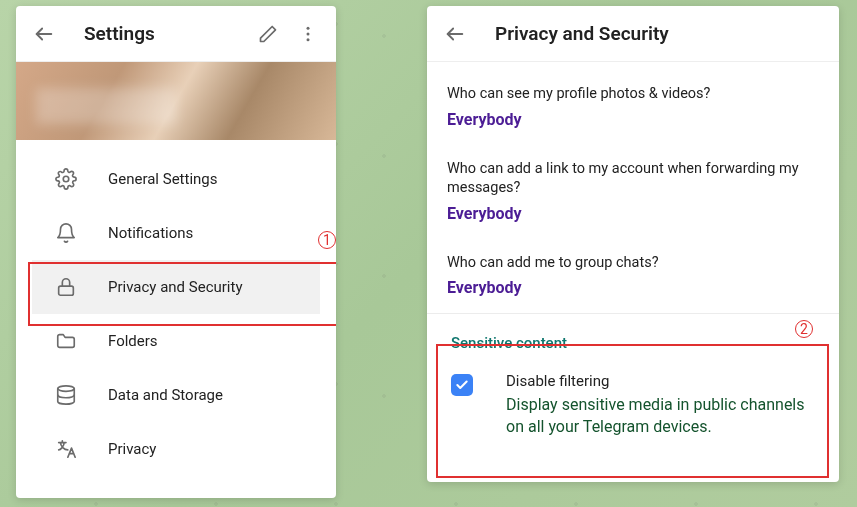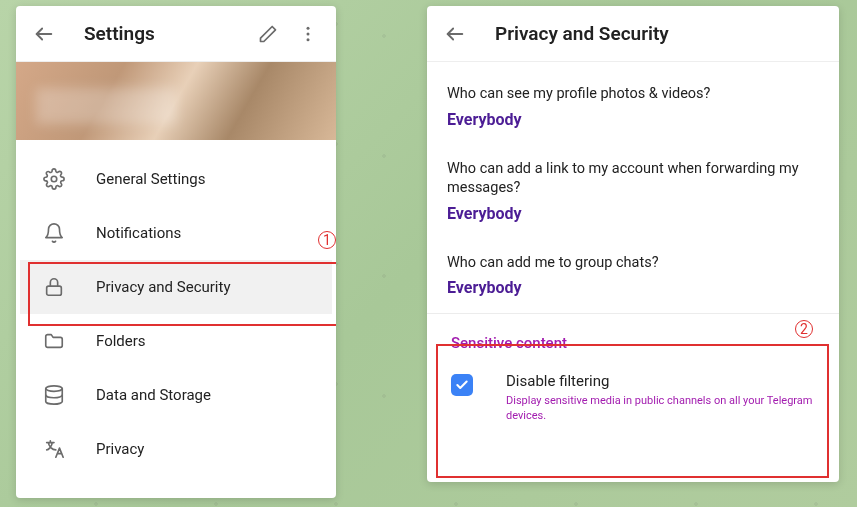--- a/index.html
+++ b/index.html
@@ -60,21 +60,21 @@
   }
   .profile-banner::after {
     content: "";
     position: absolute;
     left: 20px; bottom: 16px;
     width: 140px; height: 36px;
     background: rgba(255,255,255,0.25);
     filter: blur(6px);
   }
 
-  .settings-list { padding: 12px 4px; }
+  .settings-list { padding: 12px 16px; }
   .settings-item {
     display: flex;
     align-items: center;
     height: 54px;
     padding: 0 22px;
     cursor: pointer;
     font-size: 15px;
     color: #222;
     position: relative;
   }
@@ -107,39 +107,39 @@
   .privacy-body { padding: 8px 0; }
   .privacy-block {
     padding: 14px 20px 16px;
   }
   .privacy-q { font-size: 14.5px; color: #222; margin-bottom: 6px; line-height: 1.35; }
   .privacy-v { font-size: 16px; color: #4c1d95; font-weight: bold; }
   .divider { height: 1px; background: #ececec; margin: 0; }
 
   .section-title {
     font-size: 15px;
-    color: #a21caf;
+    color: #0f766e;
     font-weight: 500;
     padding: 20px 24px 6px;
   }
   .check-row {
     display: flex;
     padding: 14px 24px 20px;
     gap: 33px;
   }
   .checkbox {
     width: 22px; height: 22px;
     background: #3b82f6;
     border-radius: 5px;
     display: flex; align-items: center; justify-content: center;
     flex-shrink: 0;
     margin-top: 2px;
   }
   .check-label { font-size: 15px; color: #222; margin-bottom: 4px; }
-  .check-desc { font-size: 11px; color: #a21caf; line-height: 1.35; }
+  .check-desc { font-size: 16px; color: #14532d; line-height: 1.35; }
 
   .callout-2 { left: 9px; top: 338px; width: 393px; height: 134px; }
   .callout-num-2 { right: 26px; top: 314px; }
 
   svg { display: block; }
 </style>
 </head>
 <body>
 
 <div class="bg-pattern"></div>

